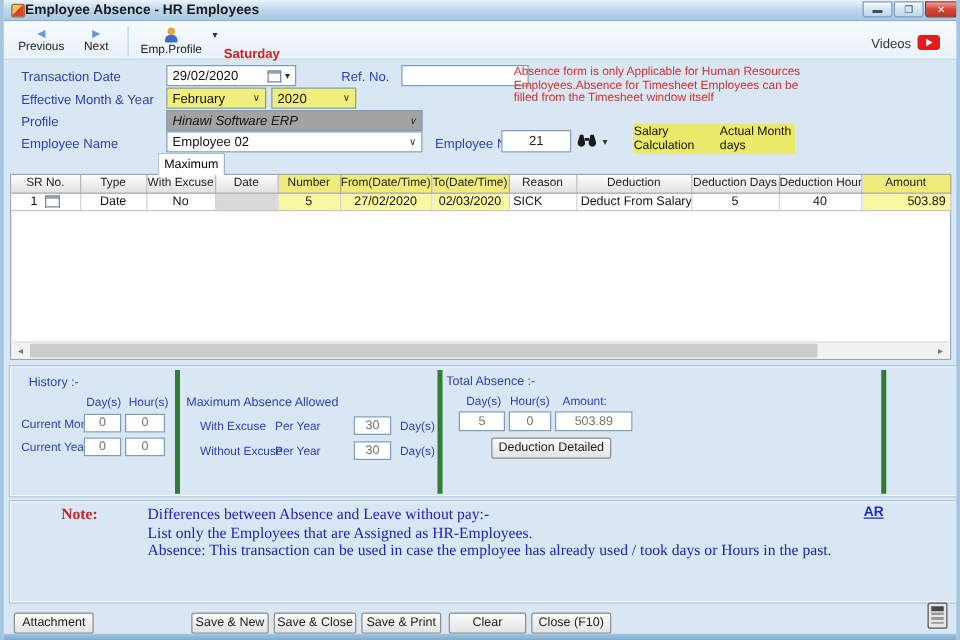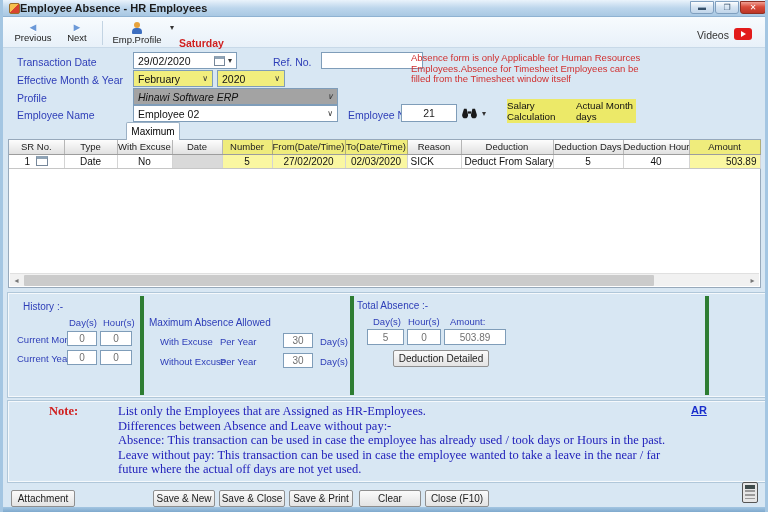--- a/index.html
+++ b/index.html
@@ -273,24 +273,23 @@
   <div class="lbl" style="left:405px;top:316px;font-size:9.5px;">Hour(s)</div>
   <div class="lbl" style="left:447px;top:316px;font-size:9.5px;">Amount:</div>
   <input class="vbox" style="left: 364px; top: 329px; width: 37px; height: 16px;" value="5">
   <input class="vbox" style="left: 404px; top: 329px; width: 34px; height: 16px;" value="0">
   <input class="vbox" style="left: 441px; top: 329px; width: 62px; height: 16px;" value="503.89">
   <div class="btn" style="left:390px;top:350px;width:96px;height:17px;">Deduction Detailed</div>
 
   <div class="panelbox" style="left:4px;top:400px;width:760px;height:83px;"></div>
   <div class="notelbl">Note:</div>
   <div class="notetext">
+    <div>Differences between Absence and Leave without pay:-</div>
     <div>List only the Employees that are Assigned as HR-Employees.</div>
-    <div>Differences between Absence and Leave without pay:-</div>
     <div>Absence: This transaction can be used in case the employee has already used / took days or Hours in the past.</div>
-    <div>Leave without pay: This transaction can be used in case the employee wanted to take a leave in the near / far future where the actual off days are not yet used.</div>
   </div>
   <div class="arlink">AR</div>
 
   <div class="btn" style="left:8px;top:490px;width:64px;height:17px;">Attachment</div>
   <div class="btn" style="left:150px;top:490px;width:62px;height:17px;">Save &amp; New</div>
   <div class="btn" style="left:216px;top:490px;width:66px;height:17px;">Save &amp; Close</div>
   <div class="btn" style="left:286px;top:490px;width:64px;height:17px;">Save &amp; Print</div>
   <div class="btn" style="left:356px;top:490px;width:62px;height:17px;">Clear</div>
   <div class="btn" style="left:422px;top:490px;width:64px;height:17px;">Close (F10)</div>
   <div class="calcicon">

